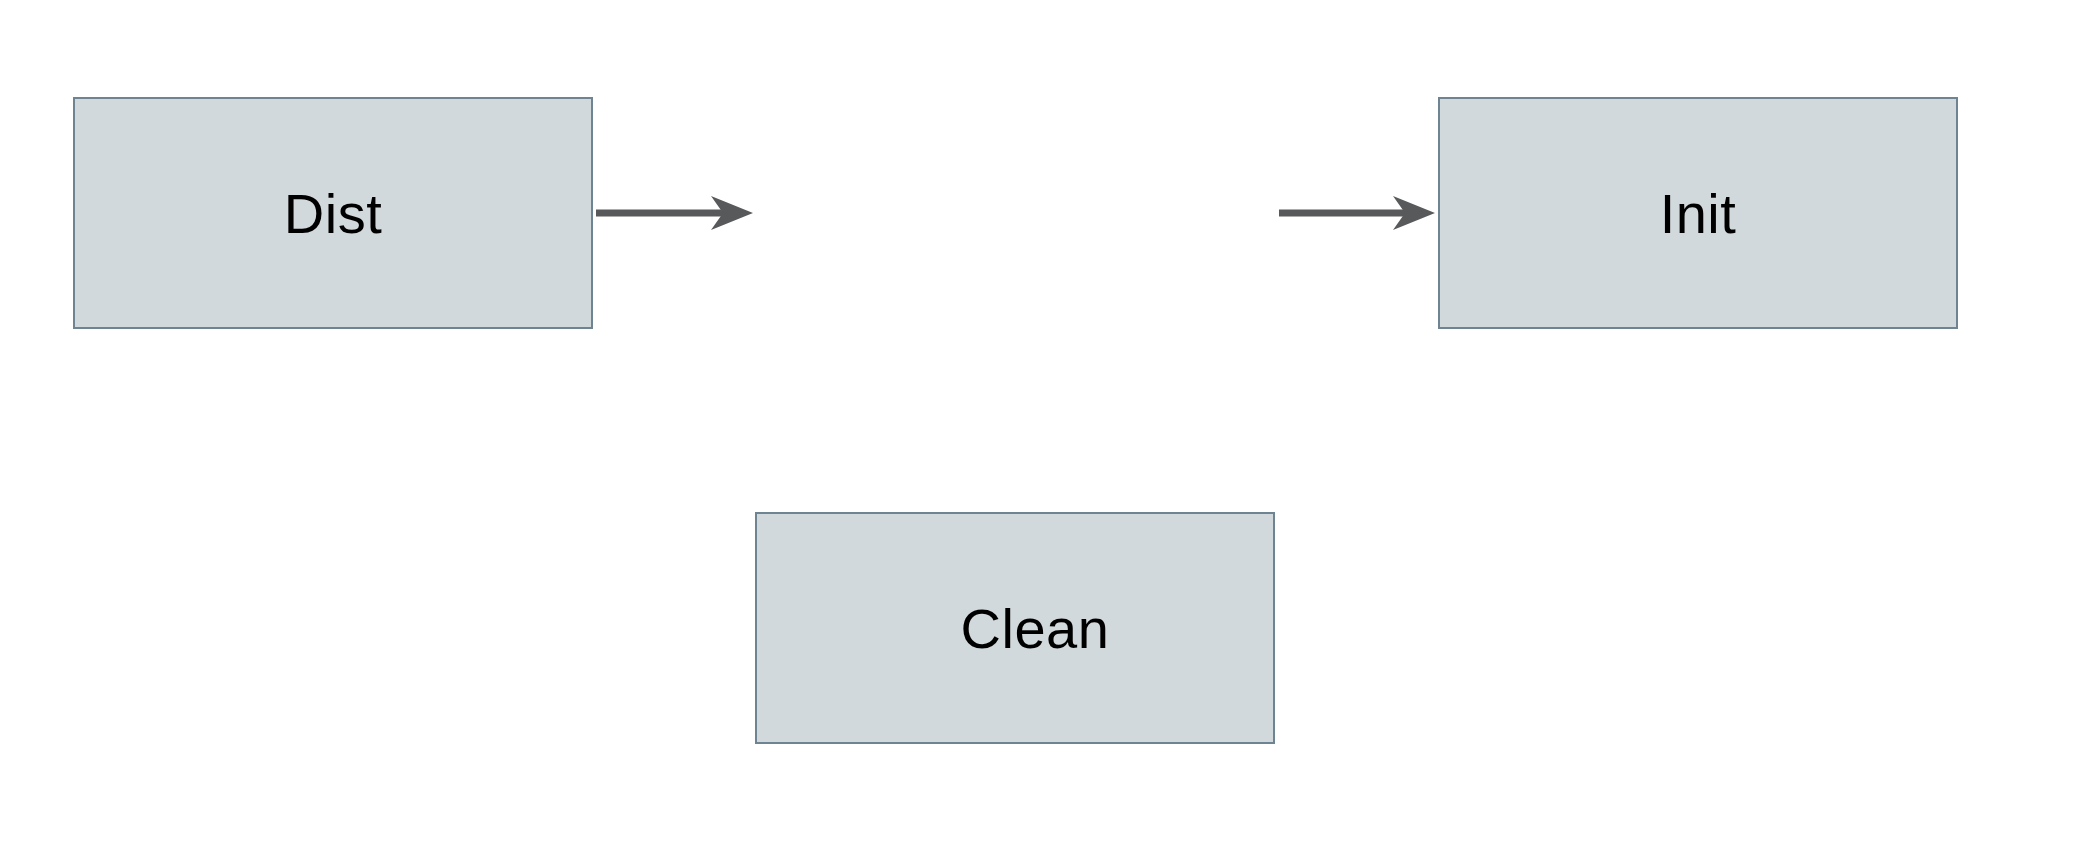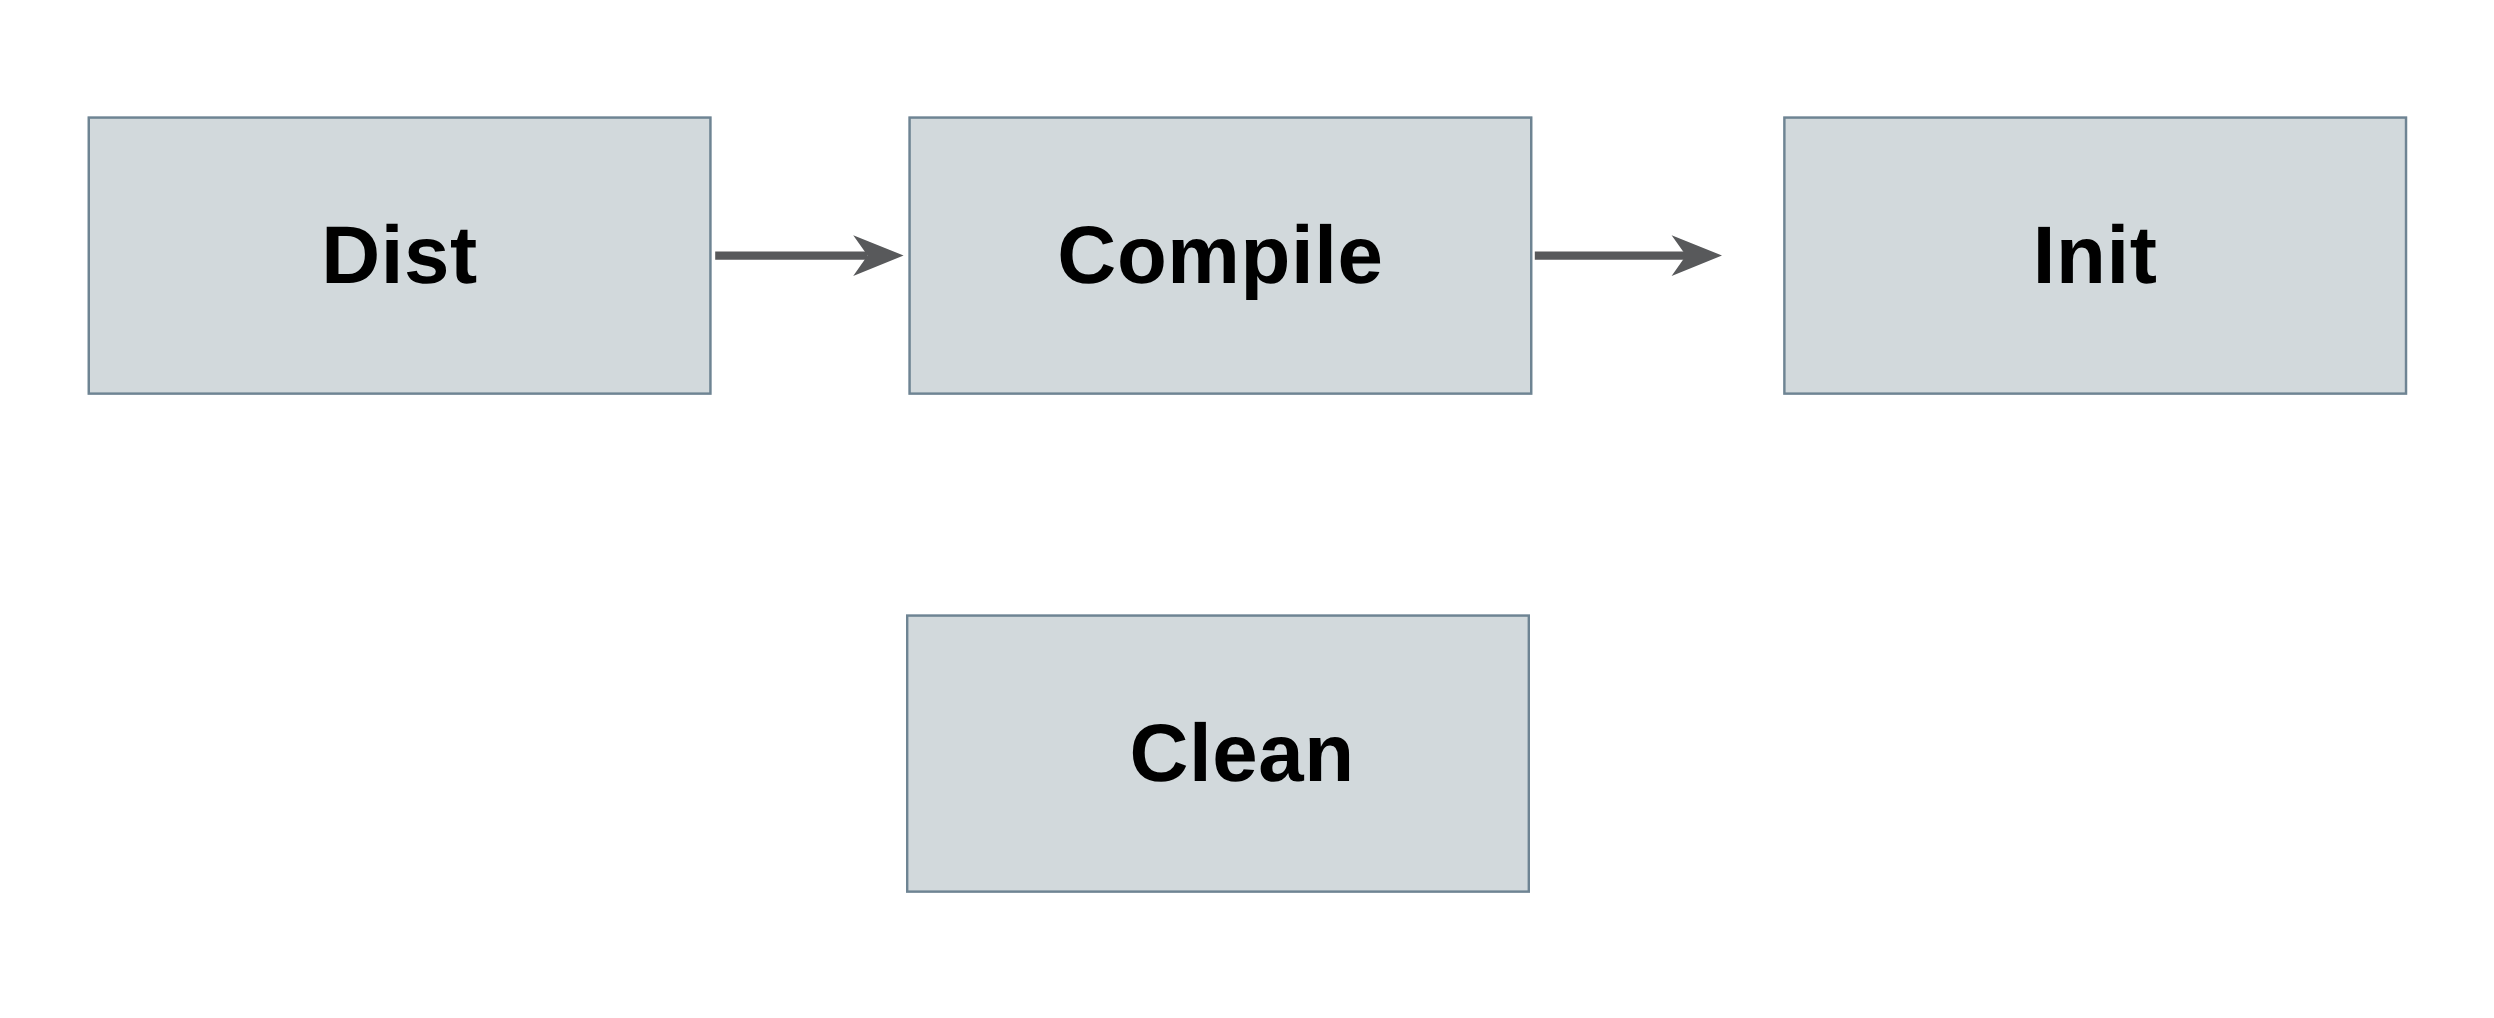--- a/index.html
+++ b/index.html
@@ -27,52 +27,49 @@
     position: absolute;
     width: 520px;
     height: 232px;
     background: var(--node-fill);
     border: 2px solid var(--node-border);
     display: flex;
     align-items: center;
     justify-content: center;
   }
   .node span {
-    font-size: 68px;
-    font-weight: 700;
+    font-size: 56px;
+    font-weight: 400;
     color: var(--text);
     letter-spacing: 0.5px;
     white-space: nowrap;
   }
   #node-dist    { left: 73px;   top: 97px;  }
   #node-compile { left: 757px;  top: 97px;  }
-  #node-init    { left: 1438px; top: 97px; margin-left: 48px;  }
+  #node-init    { left: 1438px; top: 97px;  }
   #node-clean   { left: 755px;  top: 512px; padding-left: 40px; }
   .connector-layer {
     position: absolute;
     left: 0; top: 0;
     width: 2078px;
     height: 848px;
     pointer-events: none;
   }
   .connector-layer line    { stroke: var(--arrow); stroke-width: 7; }
   .connector-layer polygon { fill: var(--arrow); }
 </style>
 </head>
 <body>
 
 <div class="canvas">
 
   <div class="node" id="node-dist">
     <span>Dist</span>
   </div>
 
-  <div class="node" id="node-compile">
-    <span>Compile</span>
-  </div>
 
   <div class="node" id="node-init">
     <span>Init</span>
   </div>
 
   <div class="node" id="node-clean">
     <span>Clean</span>
   </div>
 
   <svg class="connector-layer" viewBox="0 0 2078 848" xmlns="http://www.w3.org/2000/svg">

